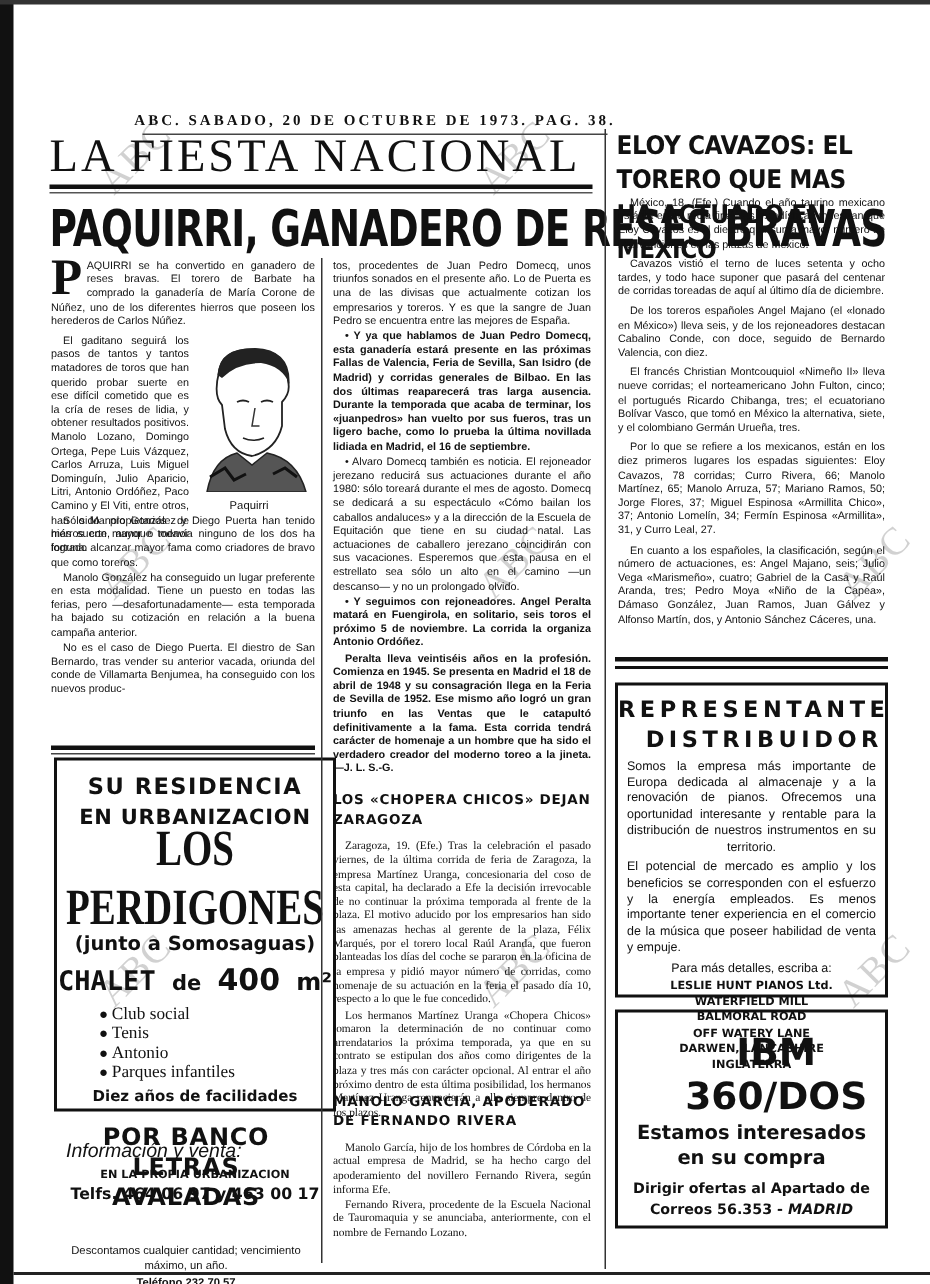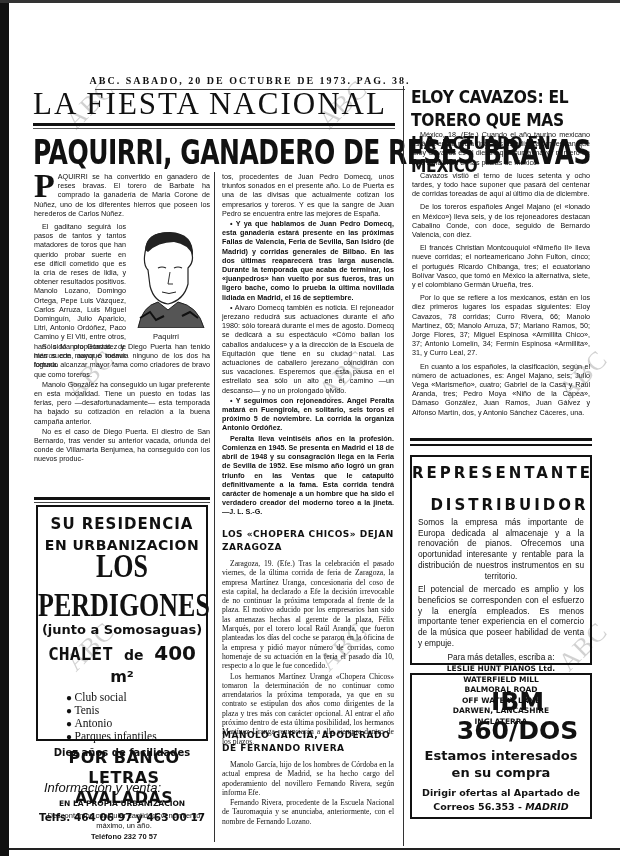--- a/index.html
+++ b/index.html
@@ -72,21 +72,21 @@
 
 <div class="abs col" style="left:34px;top:342px;width:176px;">
   <p>Sólo Manolo González y Diego Puerta han tenido más suerte, aunque todavía ninguno de los dos ha logrado alcanzar mayor fama como criadores de bravo que como toreros.</p>
   <p>Manolo González ha conseguido un lugar preferente en esta modalidad. Tiene un puesto en todas las ferias, pero —desafortunadamente— esta temporada ha bajado su cotización en relación a la buena campaña anterior.</p>
   <p>No es el caso de Diego Puerta. El diestro de San Bernardo, tras vender su anterior vacada, oriunda del conde de Villamarta Benjumea, ha conseguido con los nuevos produc-</p>
 </div>
 
 <div class="abs" style="left:34px;top:497px;width:176px;height:3px;background:#111;"></div>
 <div class="abs" style="left:34px;top:502px;width:176px;height:1px;background:#444;"></div>
 
-<div class="abs adbox" style="left:36px;top:505px;width:172px;height:236px;">
+<div class="abs adbox" style="left:36px;top:505px;width:188px;height:236px;">
   <div style="font-family:'DejaVu Sans',sans-serif;font-weight:bold;font-size:15px;margin-top:8px;letter-spacing:1px;">SU RESIDENCIA</div>
   <div style="font-family:'DejaVu Sans',sans-serif;font-weight:bold;font-size:14px;margin-top:4px;letter-spacing:0.5px;">EN URBANIZACION</div>
   <div style="font-family:'Liberation Serif',serif;font-weight:bold;font-size:26px;margin-top:3px;transform:scaleY(1.3);letter-spacing:0px;">LOS PERDIGONES</div>
   <div style="font-family:'DejaVu Sans',sans-serif;font-weight:bold;font-size:13px;margin-top:6px;">(junto a Somosaguas)</div>
   <div style="font-family:'DejaVu Sans Mono',monospace;font-weight:bold;font-size:18px;margin-top:4px;">
     <span>CHALET</span>
     <span style="font-family:'DejaVu Sans',sans-serif;font-size:14px;">de</span>
     <span style="font-family:'DejaVu Sans',sans-serif;font-size:20px;">400</span>
     <span style="font-family:'DejaVu Sans',sans-serif;font-size:16px;">m²</span>
   </div>
@@ -98,21 +98,21 @@
   </div>
   <div style="font-family:'DejaVu Sans',sans-serif;font-weight:bold;font-size:10px;margin-top:4px;">Diez años de facilidades</div>
   <div style="text-align:left;margin:22px 0 0 6px;font-size:13px;font-style:italic;">Información y venta:</div>
   <div style="font-family:'DejaVu Sans',sans-serif;font-size:7.5px;font-weight:bold;margin-top:4px;">EN LA PROPIA URBANIZACION</div>
   <div style="font-family:'DejaVu Sans',sans-serif;font-size:10.5px;font-weight:bold;margin-top:3px;">Telfs. 464 06 97 y 463 00 17</div>
 </div>
 
 <div class="abs" style="left:36px;top:748px;width:176px;text-align:center;">
   <div style="font-family:'DejaVu Sans',sans-serif;font-weight:bold;font-size:16px;line-height:20px;letter-spacing:0.5px;">POR BANCO</div>
   <div style="font-family:'DejaVu Sans',sans-serif;font-weight:bold;font-size:16px;line-height:20px;letter-spacing:0.5px;">LETRAS AVALADAS</div>
-  <div style="font-size:7.5px;line-height:9.5px;margin-top:3px;padding:0 4px;">Descontamos cualquier cantidad; vencimiento máximo, un año.</div>
+  <div style="font-size:7.5px;line-height:9.5px;margin-top:21px;padding:0 4px;">Descontamos cualquier cantidad; vencimiento máximo, un año.</div>
   <div style="font-size:7.5px;font-weight:bold;margin-top:2px;">Teléfono 232 70 57</div>
 </div>
 
 <div class="abs vrule" style="left:214px;top:172px;height:670px;"></div>
 
 <div class="abs col" style="left:222px;top:172px;width:172px;">
   <p style="text-indent:0">tos, procedentes de Juan Pedro Domecq, unos triunfos sonados en el presente año. Lo de Puerta es una de las divisas que actualmente cotizan los empresarios y toreros. Y es que la sangre de Juan Pedro se encuentra entre las mejores de España.</p>
   <p class="bold">• Y ya que hablamos de Juan Pedro Domecq, esta ganadería estará presente en las próximas Fallas de Valencia, Feria de Sevilla, San Isidro (de Madrid) y corridas generales de Bilbao. En las dos últimas reaparecerá tras larga ausencia. Durante la temporada que acaba de terminar, los «juanpedros» han vuelto por sus fueros, tras un ligero bache, como lo prueba la última novillada lidiada en Madrid, el 16 de septiembre.</p>
   <p>• Alvaro Domecq también es noticia. El rejoneador jerezano reducirá sus actuaciones durante el año 1980: sólo toreará durante el mes de agosto. Domecq se dedicará a su espectáculo «Cómo bailan los caballos andaluces» y a la dirección de la Escuela de Equitación que tiene en su ciudad natal. Las actuaciones de caballero jerezano coincidirán con sus vacaciones. Esperemos que esta pausa en el estrellato sea sólo un alto en el camino —un descanso— y no un prolongado olvido.</p>
   <p class="bold">• Y seguimos con rejoneadores. Angel Peralta matará en Fuengirola, en solitario, seis toros el próximo 5 de noviembre. La corrida la organiza Antonio Ordóñez.</p>
@@ -145,21 +145,21 @@
   <p style="margin-bottom:4px">El francés Christian Montcouquiol «Nimeño II» lleva nueve corridas; el norteamericano John Fulton, cinco; el portugués Ricardo Chibanga, tres; el ecuatoriano Bolívar Vasco, que tomó en México la alternativa, siete, y el colombiano Germán Urueña, tres.</p>
   <p style="margin-bottom:4px">Por lo que se refiere a los mexicanos, están en los diez primeros lugares los espadas siguientes: Eloy Cavazos, 78 corridas; Curro Rivera, 66; Manolo Martínez, 65; Manolo Arruza, 57; Mariano Ramos, 50; Jorge Flores, 37; Miguel Espinosa «Armillita Chico», 37; Antonio Lomelín, 34; Fermín Espinosa «Armillita», 31, y Curro Leal, 27.</p>
   <p>En cuanto a los españoles, la clasificación, según el número de actuaciones, es: Angel Majano, seis; Julio Vega «Marismeño», cuatro; Gabriel de la Casa y Raúl Aranda, tres; Pedro Moya «Niño de la Capea», Dámaso González, Juan Ramos, Juan Gálvez y Alfonso Martín, dos, y Antonio Sánchez Cáceres, una.</p>
 </div>
 
 <div class="abs" style="left:410px;top:438px;width:182px;height:3px;background:#111;"></div>
 <div class="abs" style="left:410px;top:444px;width:182px;height:2px;background:#111;"></div>
 
 <div class="abs adbox" style="left:410px;top:455px;width:182px;height:210px;">
   <div style="font-family:'DejaVu Sans',sans-serif;font-weight:bold;font-size:15px;letter-spacing:3px;margin-top:7px;">REPRESENTANTE</div>
-  <div style="font-family:'DejaVu Sans',sans-serif;font-weight:bold;font-size:15px;letter-spacing:3px;margin-top:14px;padding-left:17px;">DISTRIBUIDOR</div>
+  <div style="font-family:'DejaVu Sans',sans-serif;font-weight:bold;font-size:15px;letter-spacing:3px;margin-top:2px;padding-left:17px;">DISTRIBUIDOR</div>
   <div style="font-size:8.3px;line-height:10.7px;margin:3px 6px 0;text-align:justify;text-align-last:center;">Somos la empresa más importante de Europa dedicada al almacenaje y a la renovación de pianos. Ofrecemos una oportunidad interesante y rentable para la distribución de nuestros instrumentos en su territorio.</div>
   <div style="font-size:8.3px;line-height:10.7px;margin:3px 6px 0;text-align:justify;">El potencial de mercado es amplio y los beneficios se corresponden con el esfuerzo y la energía empleados. Es menos importante tener experiencia en el comercio de la música que poseer habilidad de venta y empuje.</div>
   <div style="font-size:8.3px;margin-top:4px;">Para más detalles, escriba a:</div>
   <div style="font-family:'DejaVu Sans',sans-serif;font-weight:bold;font-size:7.5px;line-height:10.5px;margin-top:2px;">
     <div>LESLIE HUNT PIANOS Ltd.</div>
     <div>WATERFIELD MILL</div>
     <div>BALMORAL ROAD</div>
     <div>OFF WATERY LANE</div>
     <div>DARWEN, LANCASHIRE</div>
     <div>INGLATERRA</div>

